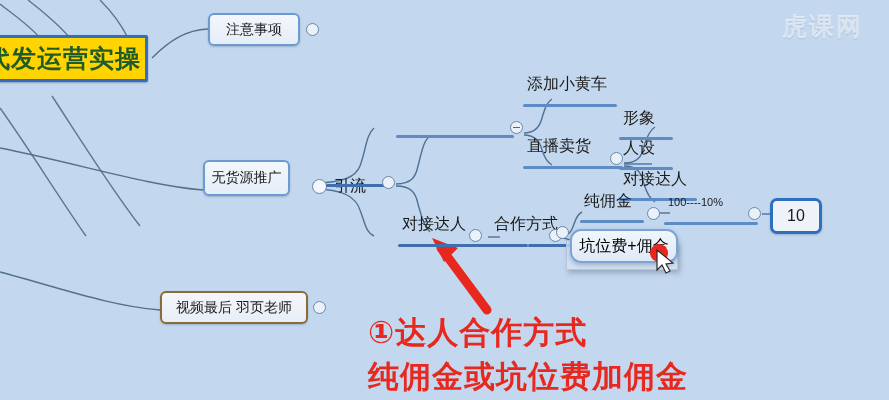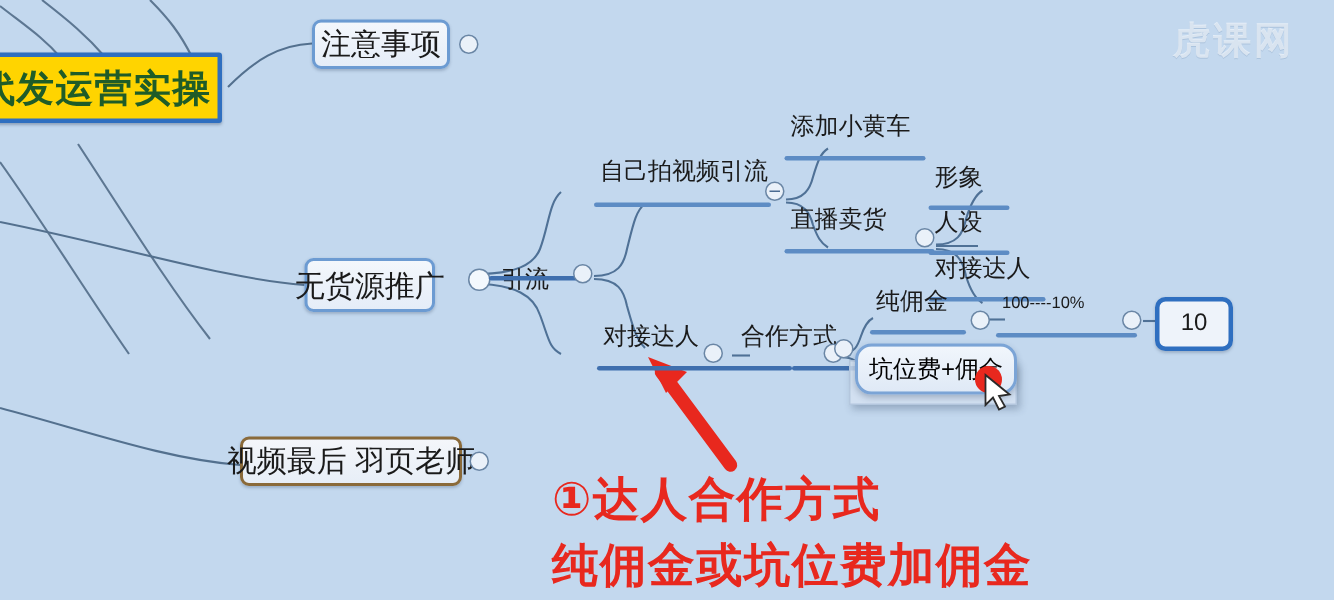--- a/index.html
+++ b/index.html
@@ -44,21 +44,21 @@
     font-size: 25px;
     letter-spacing: 1px;
     box-shadow: 0 1px 2px rgba(40,60,90,.35);
   }
 
   
   .node-box {
     background: linear-gradient(180deg,#f3f7fc 0%, #e5edf8 100%);
     border: 2px solid #6c9bd2;
     border-radius: 6px;
-    font-size: 20px;
+    font-size: 14px;
     box-shadow: 0 1px 2px rgba(40,60,90,.25);
   }
   .node-box.brown {
     border-color: #8a6a3a;
     background: linear-gradient(180deg,#f4f6fa 0%, #e7eef7 100%);
   }
   .node-box.selected-num {
     border: 3px solid #2f6fc0;
     border-radius: 7px;
     font-size: 16px;
@@ -215,31 +215,30 @@
       <line x1="487" y1="310" x2="441" y2="248" stroke="#e8281e" stroke-width="9" stroke-linecap="round"></line>
       <polygon points="432,238 458,248 444,262" fill="#e8281e"></polygon>
     </g>
   </svg>
 
   <div class="node node-root" style="left:-22px; top:35px; width:170px; height:47px;">代发运营实操</div>
 
   <div class="node node-box" style="left:208px; top:13px; width:92px; height:33px;">注意事项</div>
   <div class="toggle" style="left:306px; top:23px;"></div>
 
-  <div class="node node-box" style="left:203px; top:172px; width:87px; height:36px;">无货源推广</div>
+  <div class="node node-box" style="left:203px; top:160px; width:87px; height:36px;">无货源推广</div>
   <div class="toggle big" style="left:312px; top:179px;"></div>
 
   <div class="node node-box brown" style="left:160px; top:291px; width:148px; height:33px;">视频最后 羽页老师</div>
   <div class="toggle" style="left:313px; top:301px;"></div>
 
   <div class="node node-line" style="left:334px; top:184px; width:44px; height:22px;">引流</div>
   <div class="underline dark" style="left:326px; top:184px; width:64px;"></div>
   <div class="toggle" style="left:382px; top:176px;"></div>
 
-  <div class="node node-line" style="left:400px; top:112px; width:110px; height:22px;">自己拍视频引流</div>
   <div class="underline" style="left:396px; top:135px; width:118px;"></div>
   <div class="toggle minus" style="left:510px; top:121px;"></div>
 
   <div class="node node-line" style="left:527px; top:82px; width:90px; height:22px;">添加小黄车</div>
   <div class="underline" style="left:523px; top:104px; width:94px;"></div>
 
   <div class="node node-line" style="left:527px; top:144px; width:74px; height:22px;">直播卖货</div>
   <div class="underline" style="left:523px; top:166px; width:100px;"></div>
   <div class="toggle" style="left:610px; top:152px;"></div>
 

